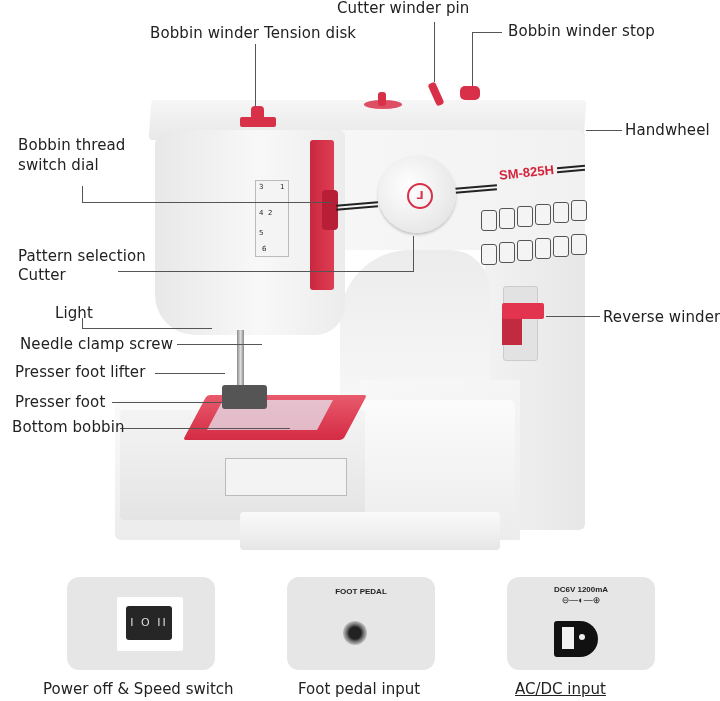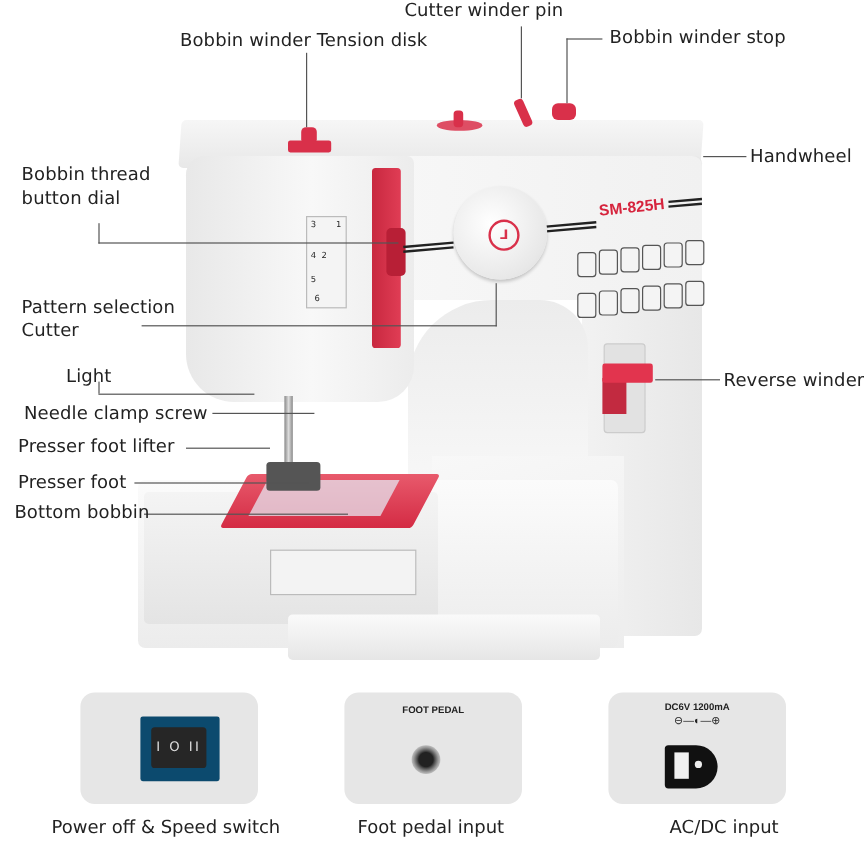--- a/index.html
+++ b/index.html
@@ -30,21 +30,21 @@
   .stripe{position:absolute;height:2px;background:#222;}
   .stitch{position:absolute;width:14px;height:19px;border:1px solid #555;border-radius:3px;background:#f4f4f4;}
   .reverse-slot{position:absolute;left:503px;top:286px;width:33px;height:73px;background:#e2e2e2;border:1px solid #ccc;border-radius:3px;}
   .reverse-btn{position:absolute;left:502px;top:303px;width:42px;height:16px;background:#e2344e;border-radius:2px;}
   .reverse-body{position:absolute;left:502px;top:315px;width:20px;height:30px;background:#c22a40;}
   .spool{position:absolute;}
   .needle-bar{position:absolute;left:237px;top:330px;width:7px;height:70px;background:linear-gradient(90deg,#888,#ddd,#888);}
   .presser{position:absolute;left:222px;top:385px;width:45px;height:24px;background:#555;border-radius:3px;}
   
   .panel{position:absolute;top:577px;width:148px;height:93px;background:#e6e6e6;border-radius:12px;}
-  .rocker-outer{position:absolute;left:50px;top:20px;width:66px;height:54px;background:#0c4a6e;border-radius:2px;}
+  .rocker-outer{position:absolute;left:50px;top:20px;width:66px;height:54px;background:#ffffff;border-radius:2px;}
   .rocker-inner{position:absolute;left:9px;top:9px;width:46px;height:34px;background:#262626;border-radius:3px;color:#ddd;font-size:11px;text-align:center;line-height:34px;letter-spacing:2px;}
   .jack{position:absolute;left:56px;top:44px;width:24px;height:24px;border-radius:50%;background:radial-gradient(circle,#222 35%,#555 45%,#999 60%,#cfcfcf 75%);}
   .panel-text{position:absolute;left:0;width:100%;text-align:center;font-size:8px;font-weight:bold;color:#222;font-family:"Liberation Sans",sans-serif;}
   .dc-jack{position:absolute;left:47px;top:44px;width:44px;height:36px;background:#111;border-radius:3px 18px 18px 3px;}
   .dc-slot{position:absolute;left:8px;top:6px;width:12px;height:22px;background:#f1f1f1;}
   .dc-pin{position:absolute;left:25px;top:13px;width:6px;height:6px;border-radius:50%;background:#eee;}
   .caption{position:absolute;top:680px;font-size:15px;line-height:18px;color:#222;white-space:nowrap;}
 </style>
 </head>
 <body>
@@ -129,21 +129,21 @@
 <div class="ln" style="left:177px;top:344px;width:85px;height:1px;"></div>
 <div class="ln" style="left:155px;top:373px;width:70px;height:1px;"></div>
 <div class="ln" style="left:112px;top:402px;width:145px;height:1px;"></div>
 <div class="ln" style="left:120px;top:428px;width:170px;height:1px;"></div>
 
 <div class="lbl" style="left:337px;top:-1px;">Cutter winder pin</div>
 <div class="lbl" style="left:150px;top:24px;">Bobbin winder Tension disk</div>
 <div class="lbl" style="left:508px;top:22px;">Bobbin winder stop</div>
 <div class="lbl" style="left:625px;top:121px;">Handwheel</div>
 <div class="lbl" style="left:18px;top:136px;">Bobbin thread</div>
-<div class="lbl" style="left:18px;top:156px;">button dial</div>
+<div class="lbl" style="left:18px;top:156px;">switch dial</div>
 <div class="lbl" style="left:18px;top:247px;">Pattern selection</div>
 <div class="lbl" style="left:18px;top:266px;">Cutter</div>
 <div class="lbl" style="left:603px;top:308px;">Reverse winder</div>
 <div class="lbl" style="left:55px;top:304px;">Light</div>
 <div class="lbl" style="left:20px;top:335px;">Needle clamp screw</div>
 <div class="lbl" style="left:15px;top:363px;">Presser foot lifter</div>
 <div class="lbl" style="left:15px;top:393px;">Presser foot</div>
 <div class="lbl" style="left:0px;top:418px;margin-left:12px;">Bottom bobbin</div>
 
 <div class="panel" style="left:67px;">
@@ -159,13 +159,13 @@
   <div class="panel-text" style="top:8px;">DC6V 1200mA</div>
   <div class="panel-text" style="top:18px;font-weight:normal;font-size:9px;">⊖—◐—⊕</div>
   <div class="dc-jack">
     <div class="dc-slot"></div>
     <div class="dc-pin"></div>
   </div>
 </div>
 
 <div class="caption" style="left:43px;">Power off &amp; Speed switch</div>
 <div class="caption" style="left:298px;">Foot pedal input</div>
-<div class="caption" style="left:558px;">AC/DC input</div>
+<div class="caption" style="left:515px;text-decoration:underline;">AC/DC input</div>
 
 </body></html>

